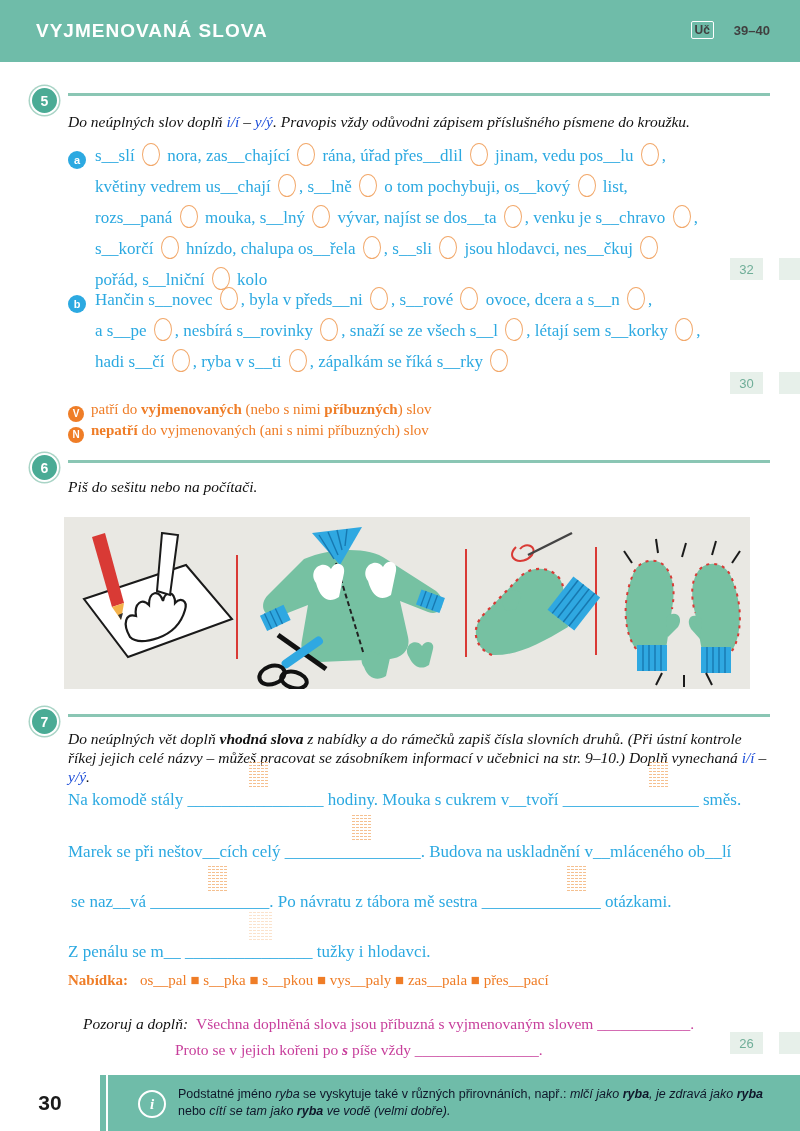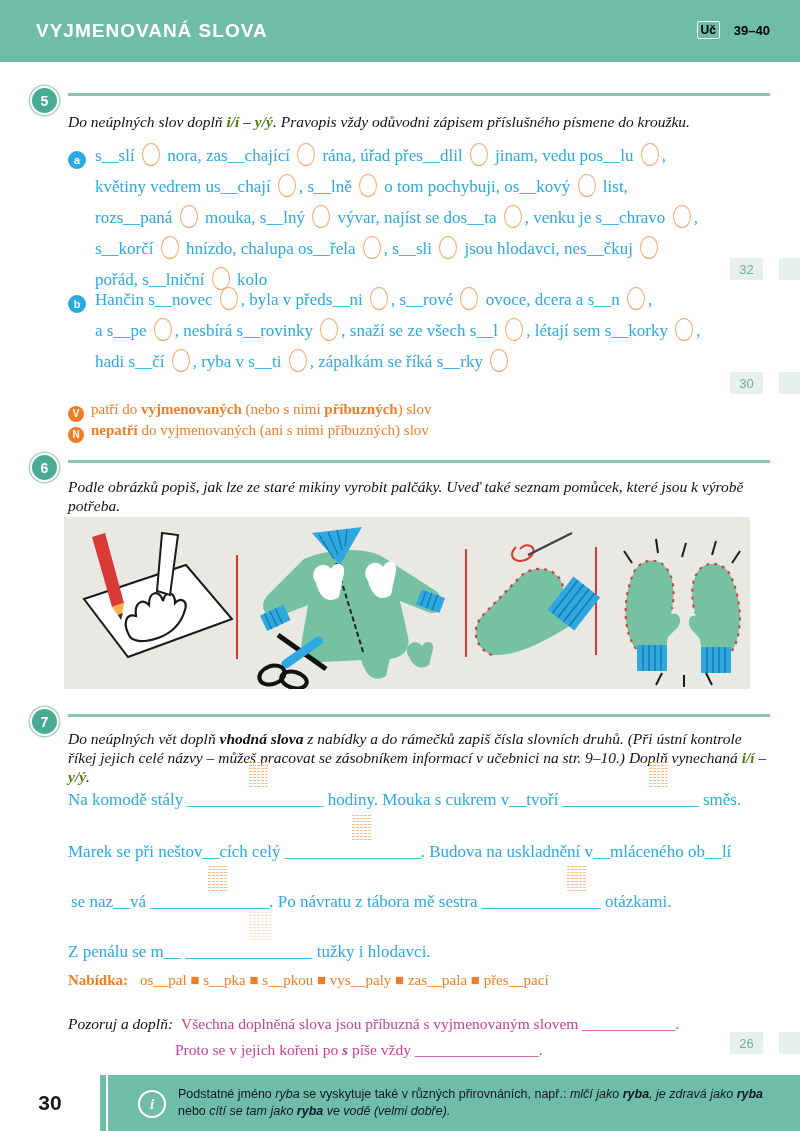--- a/index.html
+++ b/index.html
@@ -3,22 +3,22 @@
 <meta charset="utf-8">
 <style>
   html,body{margin:0;padding:0;background:#fff;}
   #page{position:relative;width:800px;height:1131px;background:#fff;overflow:hidden;
         font-family:"Liberation Serif",serif;padding-left:44px;}
 
   
   .topbar{position:absolute;left:0;top:0;width:800px;height:62px;background:#6FBCA9;}
   .topbar h1{position:absolute;left:36px;top:20px;margin:0;color:#fff;
              font:bold 19px "Liberation Sans",sans-serif;letter-spacing:1px;}
-  .uc-badge{position:absolute;right:30px;top:21px;display:flex;align-items:center;gap:14px;
-            color:#000000;font:bold 13px "Liberation Sans",sans-serif;justify-content:center;}
+  .uc-badge{position:absolute;right:30px;top:21px;display:flex;align-items:center;gap:20px;
+            color:#404040;font:bold 13px "Liberation Sans",sans-serif;justify-content:center;}
   .uc-box{border:1.5px solid #fff;border-radius:2px;padding:1px 3px;font-size:12px;}
 
   .footer{position:absolute;left:0;top:1075px;width:800px;height:56px;background:#6FBCA9;}
   .page-box{position:absolute;left:0;top:0;width:100px;height:56px;background:#fff;
             display:flex;align-items:center;justify-content:center;
             font:bold 21px "Liberation Sans",sans-serif;color:#1a1a1a;}
   .page-divider{position:absolute;left:106px;top:0;width:2px;height:56px;background:#fff;}
   .info-icon{position:absolute;left:138px;top:15px;width:24px;height:24px;border:2px solid #fff;
              border-radius:50%;color:#fff;display:flex;align-items:center;justify-content:center;
              font:bold italic 15px "Liberation Serif",serif;}
@@ -72,21 +72,21 @@
   .nabidka .lbl{font-weight:bold;margin-right:12px;}
   .pozoruj1{position:absolute;left:68px;white-space:nowrap;font:15.5px/20px "Liberation Serif",serif;}
   .pozoruj-label{font-style:italic;color:#111;margin-right:8px;}
   .magenta{color:#C73E9B;}
   .pozoruj2{position:absolute;left:175px;white-space:nowrap;color:#C73E9B;
             font:15.5px/20px "Liberation Serif",serif;}
 
   
   .rs-i{font-style:italic;} .rs-b{font-weight:bold;}
   .rs-bi{font-weight:bold;font-style:italic;}
-  .rs-red{color:#4d7c0f;font-weight:bold;}
+  .rs-red{color:#1d4ed8;font-weight:normal;}
 </style>
 </head>
 <body>
 
 <div id="page">
 
   <div class="topbar">
     <h1>VYJMENOVANÁ SLOVA</h1>
     <div class="uc-badge">
       <span class="uc-box">Uč</span>
@@ -131,21 +131,20 @@
   </div>
   <div class="legend-row" style="top:420px;">
     <span class="legend-badge">N</span><span><span class="rs-b">nepatří</span><span> do vyjmenovaných (ani s nimi příbuzných) slov</span></span>
   </div>
 
   <div class="ex-head" style="top:453px;">
     <div class="num-circle">6</div>
     <div class="rule"></div>
   </div>
   <div class="instr" style="top:477px;font-style:italic;">
-    <div>Podle obrázků popiš, jak lze ze staré mikiny vyrobit palčáky. Uveď také seznam pomůcek, které jsou k výrobě potřeba.</div>
     <div>Piš do sešitu nebo na počítači.</div>
   </div>
 
   <div class="illu">
     <svg width="686" height="172" viewBox="0 0 686 172">
 
       <g stroke="#D93A35" stroke-width="2">
         <path d="M173,38 V142"></path>
         <path d="M402,32 V140"></path>
         <path d="M532,30 V138"></path>
@@ -271,21 +270,21 @@
   <div class="wc-box" style="left:567px;top:866px;"></div>
   <div class="sentence" style="left:71px;top:890px;">se naz__vá ______________. Po návratu z tábora mě sestra ______________ otázkami.</div>
 
   <div class="wc-box light" style="left:249px;top:912px;"></div>
   <div class="sentence" style="left:68px;top:940px;">Z penálu se m__ _______________ tužky i hlodavci.</div>
 
   <div class="nabidka" style="top:970px;">
     <span class="lbl">Nabídka:</span><span>os__pal ■ s__pka ■ s__pkou ■ vys__paly ■ zas__pala ■ přes__pací</span>
   </div>
 
-  <div class="pozoruj1" style="top:1014px;">
+  <div class="pozoruj1" style="top:1014px;margin-left:15px;">
     <span class="pozoruj-label">Pozoruj a doplň:</span><span class="magenta">Všechna doplněná slova jsou příbuzná s vyjmenovaným slovem ____________.</span>
   </div>
   <div class="pozoruj2" style="top:1040px;"><span>Proto se v jejich kořeni po </span><span class="rs-bi">s</span><span> píše vždy ________________.</span></div>
   <div class="count" style="top:1032px;">
     <div class="cbox">26</div>
     <div class="cbox"></div>
   </div>
 
   <div class="footer">
     <div class="page-box">30</div>

